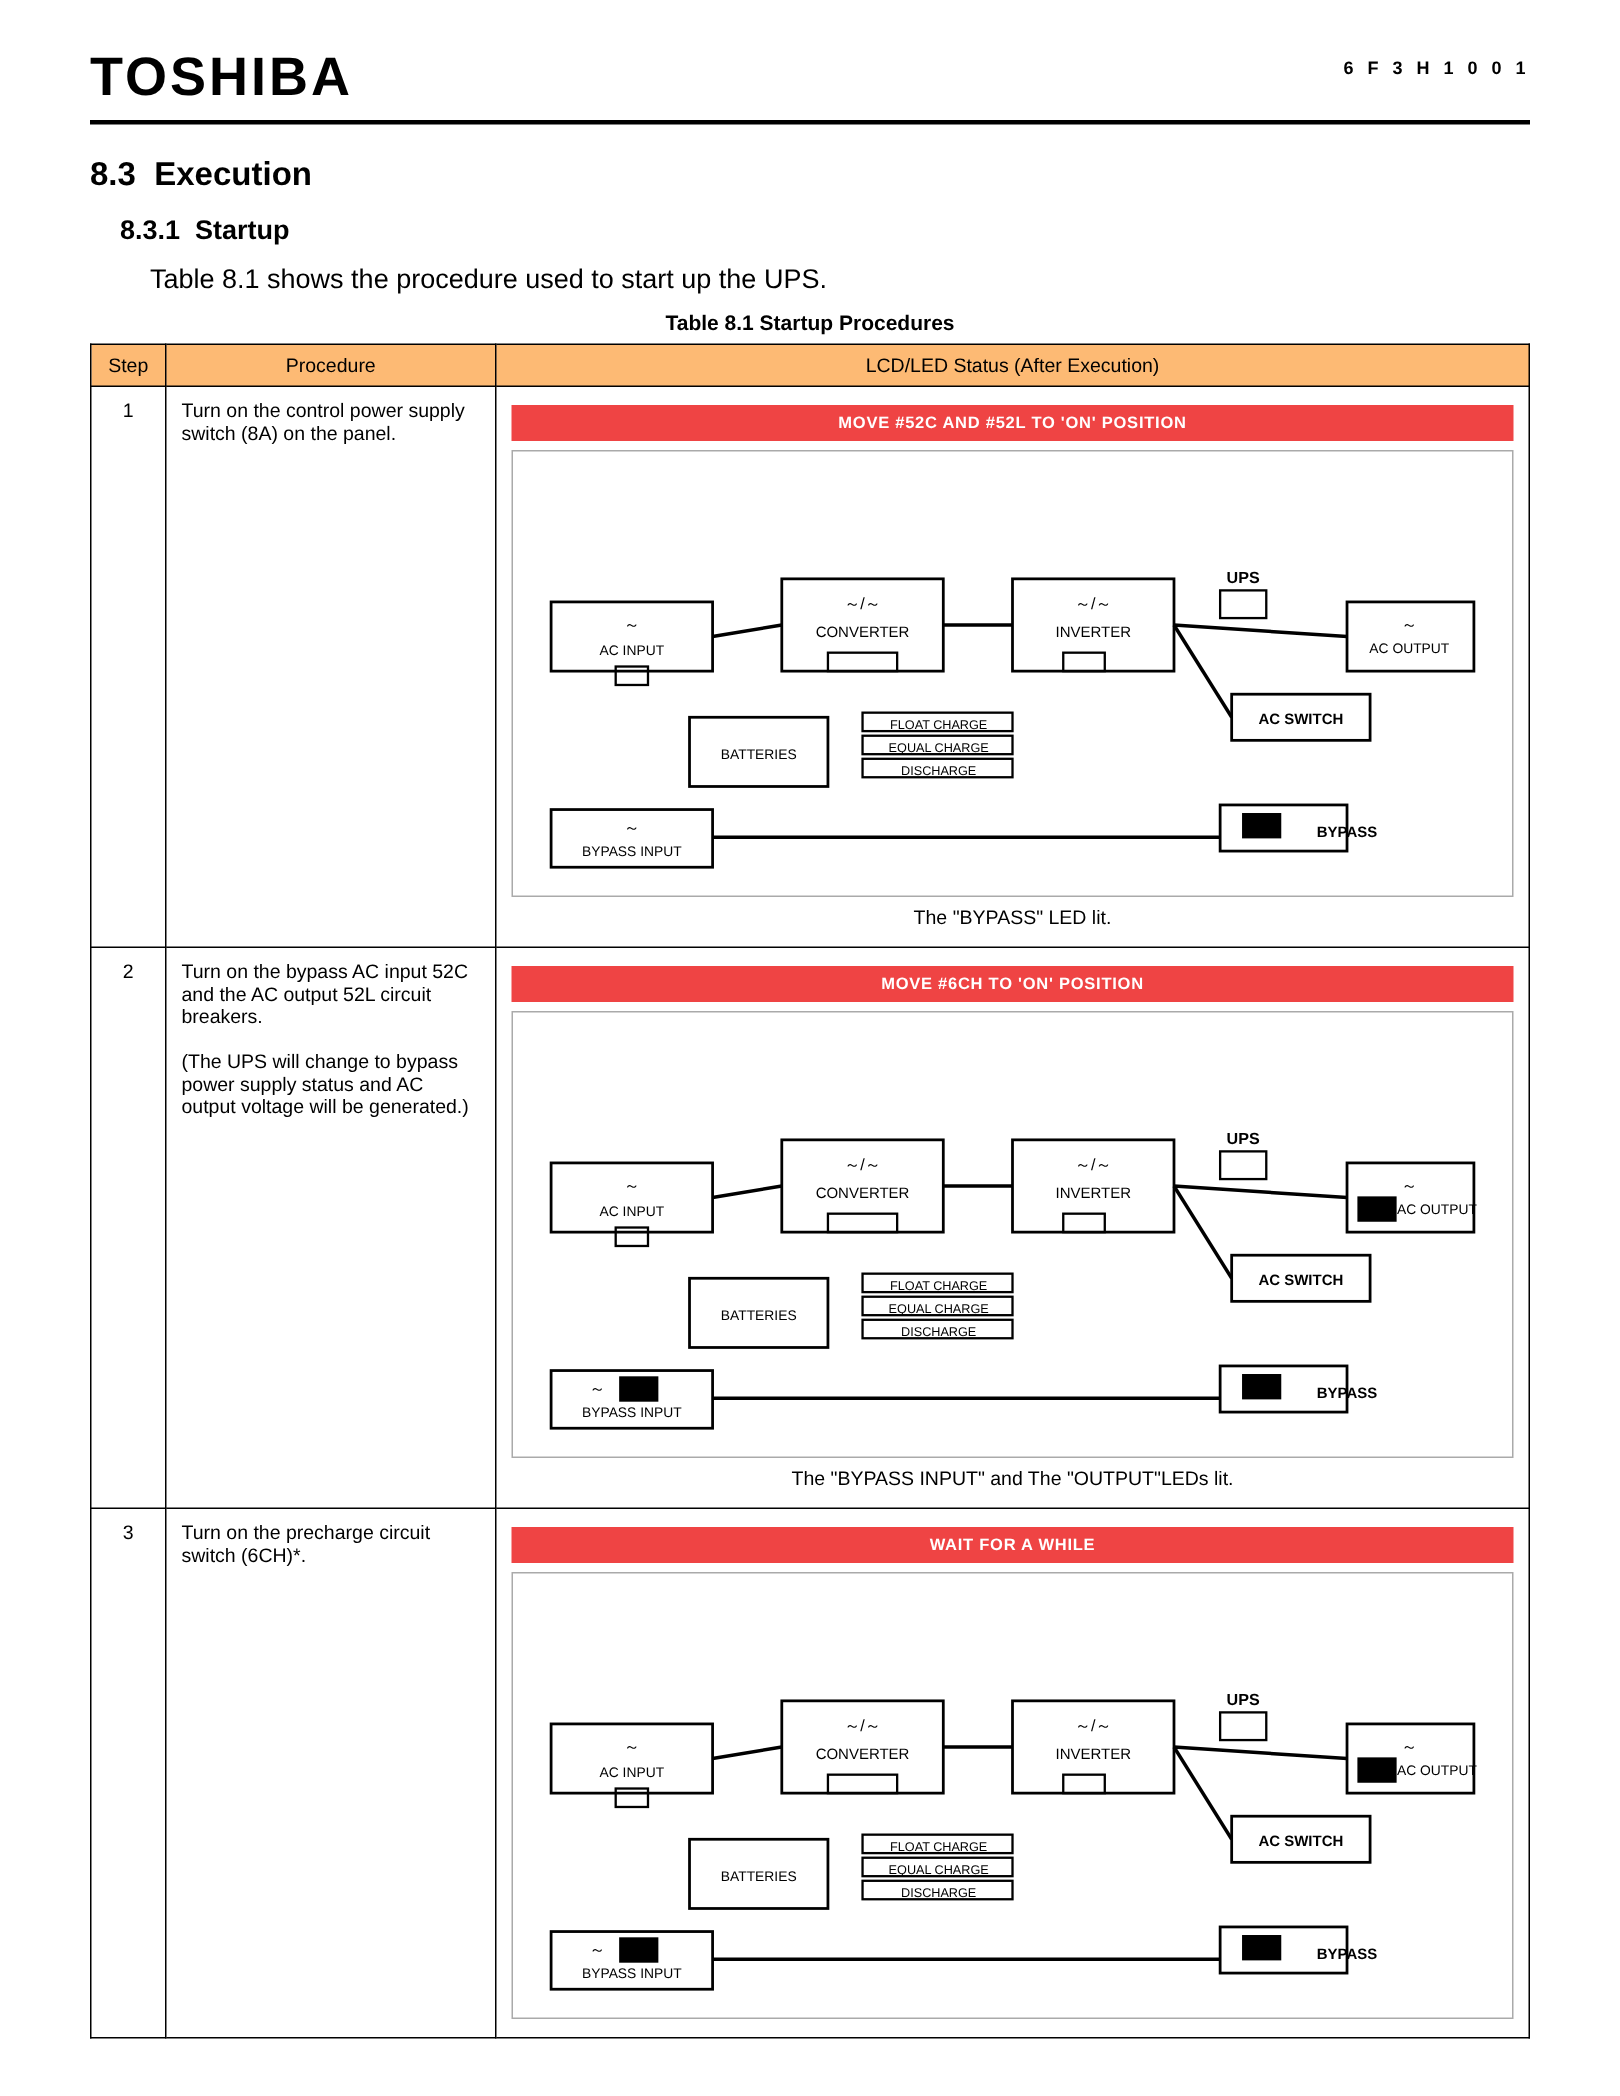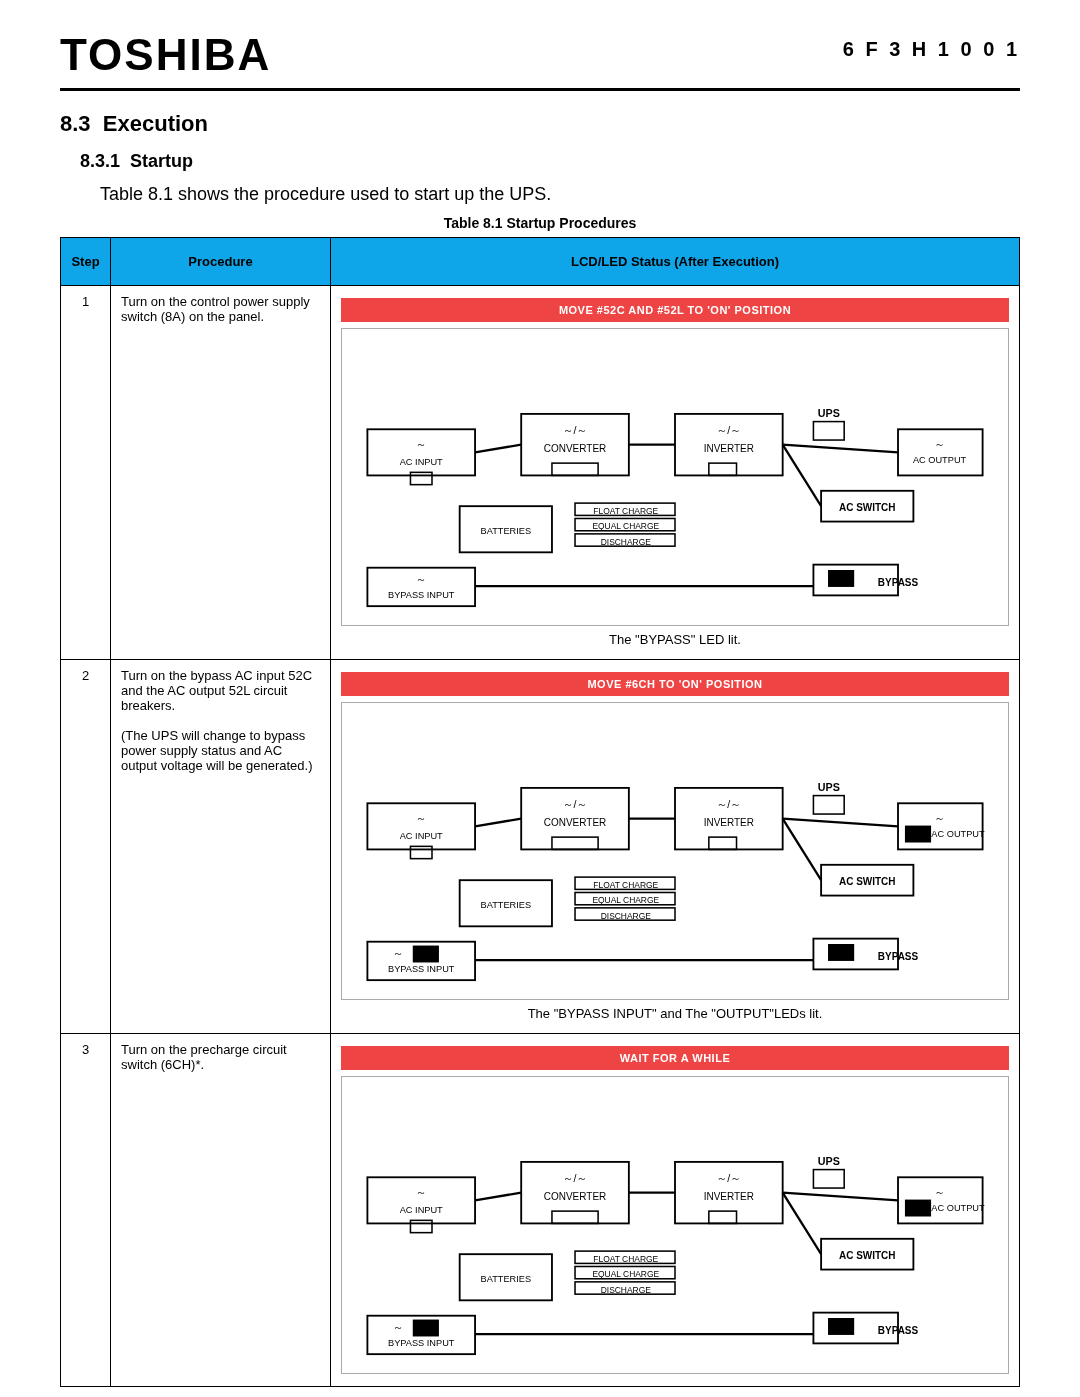--- a/index.html
+++ b/index.html
@@ -17,27 +17,27 @@
     }
     .header {
       display: flex;
       justify-content: space-between;
       align-items: flex-start;
       border-bottom: 3px solid #000;
       padding-bottom: 8px;
       margin-bottom: 20px;
     }
     .toshiba-logo {
-      font-size: 44px;
+      font-size: 36px;
       font-weight: 900;
       letter-spacing: 2px;
       font-family: Arial Black, sans-serif;
     }
     .doc-number {
-      font-size: 20px;
+      font-size: 12px;
       font-weight: bold;
       letter-spacing: 3px;
       padding-top: 8px;
     }
     .section-title {
       font-size: 22px;
       font-weight: bold;
       margin-bottom: 14px;
     }
     .subsection-title {
@@ -81,23 +81,23 @@
       font-weight: bold;
       margin-bottom: 6px;
     }
     .main-table {
       width: 100%;
       border-collapse: collapse;
       font-size: 13px;
     }
     .main-table th {
       border: 1.5px solid #000;
-      background: #0ea5e9;
-      padding: 16px 10px;
-      font-weight: bold;
+      background: #fdba74;
+      padding: 6px 10px;
+      font-weight: normal;
       font-size: 13px;
     }
     .main-table td {
       border: 1.5px solid #000;
       padding: 8px 10px;
       vertical-align: top;
     }
     .step-col { width: 50px; text-align: center; }
     .proc-col { width: 220px; }
     .lcd-col { }

